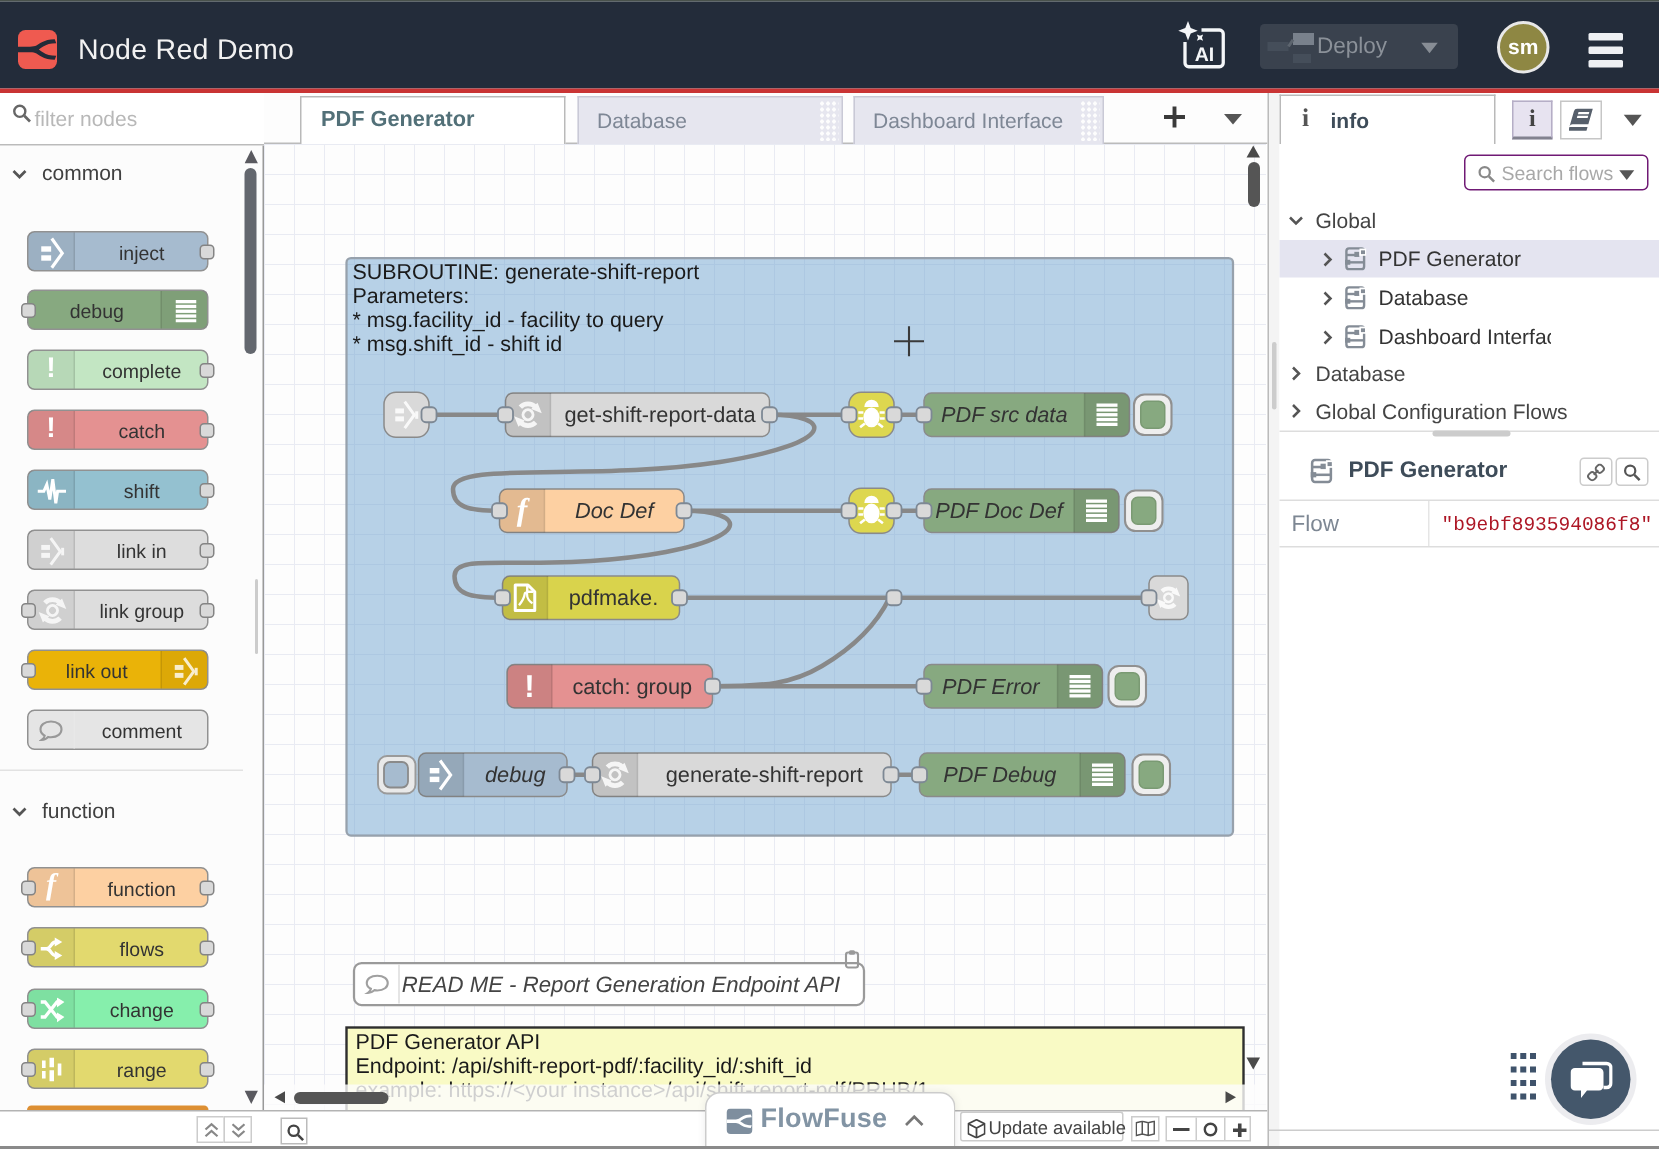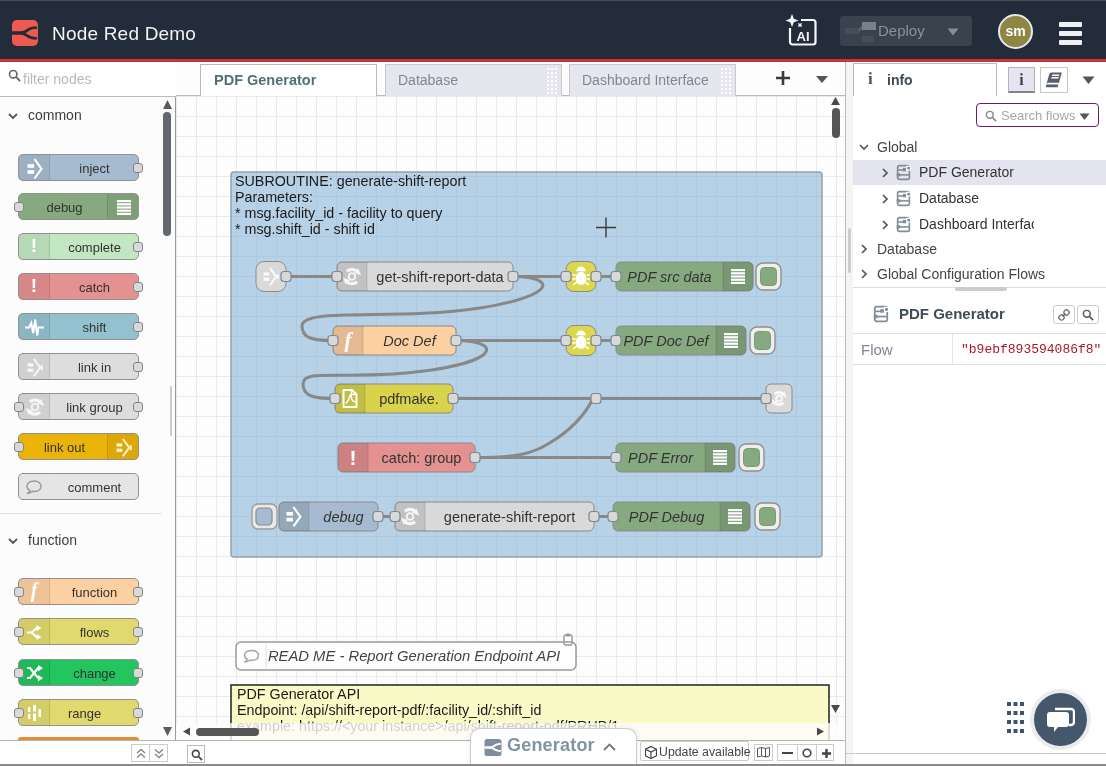--- a/index.html
+++ b/index.html
@@ -211,21 +211,21 @@
       <path d="M0 8.5 H4 C7 8.5 7 4 10 4" fill="none" stroke="#fff" stroke-width="2.2"></path>
       <path d="M4 8.5 C7 8.5 7 13 10 13" fill="none" stroke="#fff" stroke-width="2.2"></path>
       <polygon points="9.5,1 14.5,4 9.5,7" fill="#fff"></polygon>
       <polygon points="9.5,10 14.5,13 9.5,16" fill="#fff"></polygon>
     </svg>
  <div class="lbl" style="left:30px;width:91px">flows</div>
  <div class="port" style="left:-5px;top:8px"></div>
  <div class="port" style="right:-5px;top:8px"></div>
 </div>
 
-<div class="pnode abs" style="top:659px;background:#22c55e">
+<div class="pnode abs" style="top:659px;background:#86efac">
  <div class="iconsec" style="left:0;border-right:1px solid rgba(0,0,0,0.1)"></div>
  <svg class="abs" style="left:8px;top:5px" width="16" height="17" viewBox="0 0 16 17">
       <path d="M0 3 H3 L11 13 H13" fill="none" stroke="#fff" stroke-width="2.2"></path>
       <path d="M0 13 H3 L11 3 H13" fill="none" stroke="#fff" stroke-width="2.2"></path>
       <polygon points="11,0 16,3 11,6.5" fill="#fff"></polygon>
       <polygon points="11,10 16,13 11,16.5" fill="#fff"></polygon>
     </svg>
  <div class="lbl" style="left:30px;width:91px">change</div>
  <div class="port" style="left:-5px;top:8px"></div>
  <div class="port" style="right:-5px;top:8px"></div>
@@ -233,21 +233,21 @@
 
 <div class="pnode abs" style="top:699px;background:#e2d96e">
  <div class="iconsec" style="left:0;border-right:1px solid rgba(0,0,0,0.1)"></div>
  <svg class="abs" style="left:8px;top:5px" width="16" height="16" viewBox="0 0 16 16">
       <rect x="1" y="2" width="2.4" height="5" fill="#fff"></rect>
       <rect x="1" y="9" width="2.4" height="5" fill="#fff"></rect>
       <rect x="6" y="0" width="3" height="6.5" fill="#fff"></rect>
       <rect x="6" y="8.5" width="3" height="7.5" fill="#fff"></rect>
       <rect x="11.5" y="4" width="2.4" height="8" fill="#fff"></rect>
     </svg>
- <div class="lbl" style="left:20px;width:91px">range</div>
+ <div class="lbl" style="left:30px;width:91px">range</div>
  <div class="port" style="left:-5px;top:8px"></div>
  <div class="port" style="right:-5px;top:8px"></div>
 </div>
 
 <div class="abs" style="left:18px;top:737px;width:121px;height:2.5px;border-radius:3px 3px 0 0;background:#dd8f33"></div>
 <div class="abs" style="left:175px;top:740px;width:1px;height:26px;background:#aaa"></div>
 
 <svg class="abs" style="left:163px;top:100px" width="9" height="9" viewBox="0 0 9 9">
     <polygon points="4.5,0 9,9 0,9" fill="#5a5a60"></polygon>
   </svg>
@@ -496,21 +496,21 @@
       <circle cx="5.2" cy="5.2" r="3.7" fill="none" stroke="#444" stroke-width="1.7"></circle>
       <line x1="8.2" y1="8.2" x2="12" y2="12" stroke="#444" stroke-width="1.9"></line>
     </svg>
 </div>
 
 <div class="abs" style="left:470px;top:728px;width:165px;height:38px;background:#fff;border:1px solid #ccc;border-bottom:none;border-radius:10px 10px 0 0;box-shadow:0 0 6px rgba(0,0,0,0.08)">
   <svg class="abs" style="left:13px;top:10px" width="18" height="17" viewBox="0 0 26 26">
       <rect width="26" height="26" rx="4" fill="#7e8e9e"></rect>
       <path d="M0 11.2 H8 C12 11.2 13 9.8 15.5 8.4 C18 7 21 6.2 24.5 6.2 L25.5 8.8 C21.5 8.8 19 9.6 16.8 11 C15.4 11.9 13.8 13 13.8 13 C13.8 13 15.4 14.1 16.8 15 C19 16.4 21.5 17.2 25.5 17.2 L24.5 19.8 C21 19.8 18 19 15.5 17.6 C13 16.2 12 14.8 8 14.8 H0 Z" fill="#fff"></path>
     </svg>
-  <span class="abs" style="left:36px;top:6px;font-size:18px;font-weight:bold;color:#8294a4;letter-spacing:0.2px">Generator</span>
+  <span class="abs" style="left:36px;top:6px;font-size:18px;font-weight:bold;color:#8294a4;letter-spacing:0.2px">FlowFuse</span>
   <svg class="abs" style="left:132px;top:14px" width="13" height="8" viewBox="0 0 13 8">
       <path d="M1 7 L6.5 1.5 L12 7" fill="none" stroke="#777" stroke-width="1.8"></path>
     </svg>
 </div>
 
 <div class="abs" style="left:640px;top:741px;width:109px;height:20px;border:1px solid #ccc;border-radius:2px;box-sizing:border-box;background:#fff">
   <svg class="abs" style="left:4px;top:3.5px" width="12" height="13" viewBox="0 0 12 13">
       <path d="M6 0.5 L11.5 3.2 V9.8 L6 12.5 L0.5 9.8 V3.2 Z" fill="none" stroke="#444" stroke-width="1.2"></path>
       <path d="M0.5 3.2 L6 6 L11.5 3.2 M6 6 V12.5" fill="none" stroke="#444" stroke-width="1.2"></path>
     </svg>

